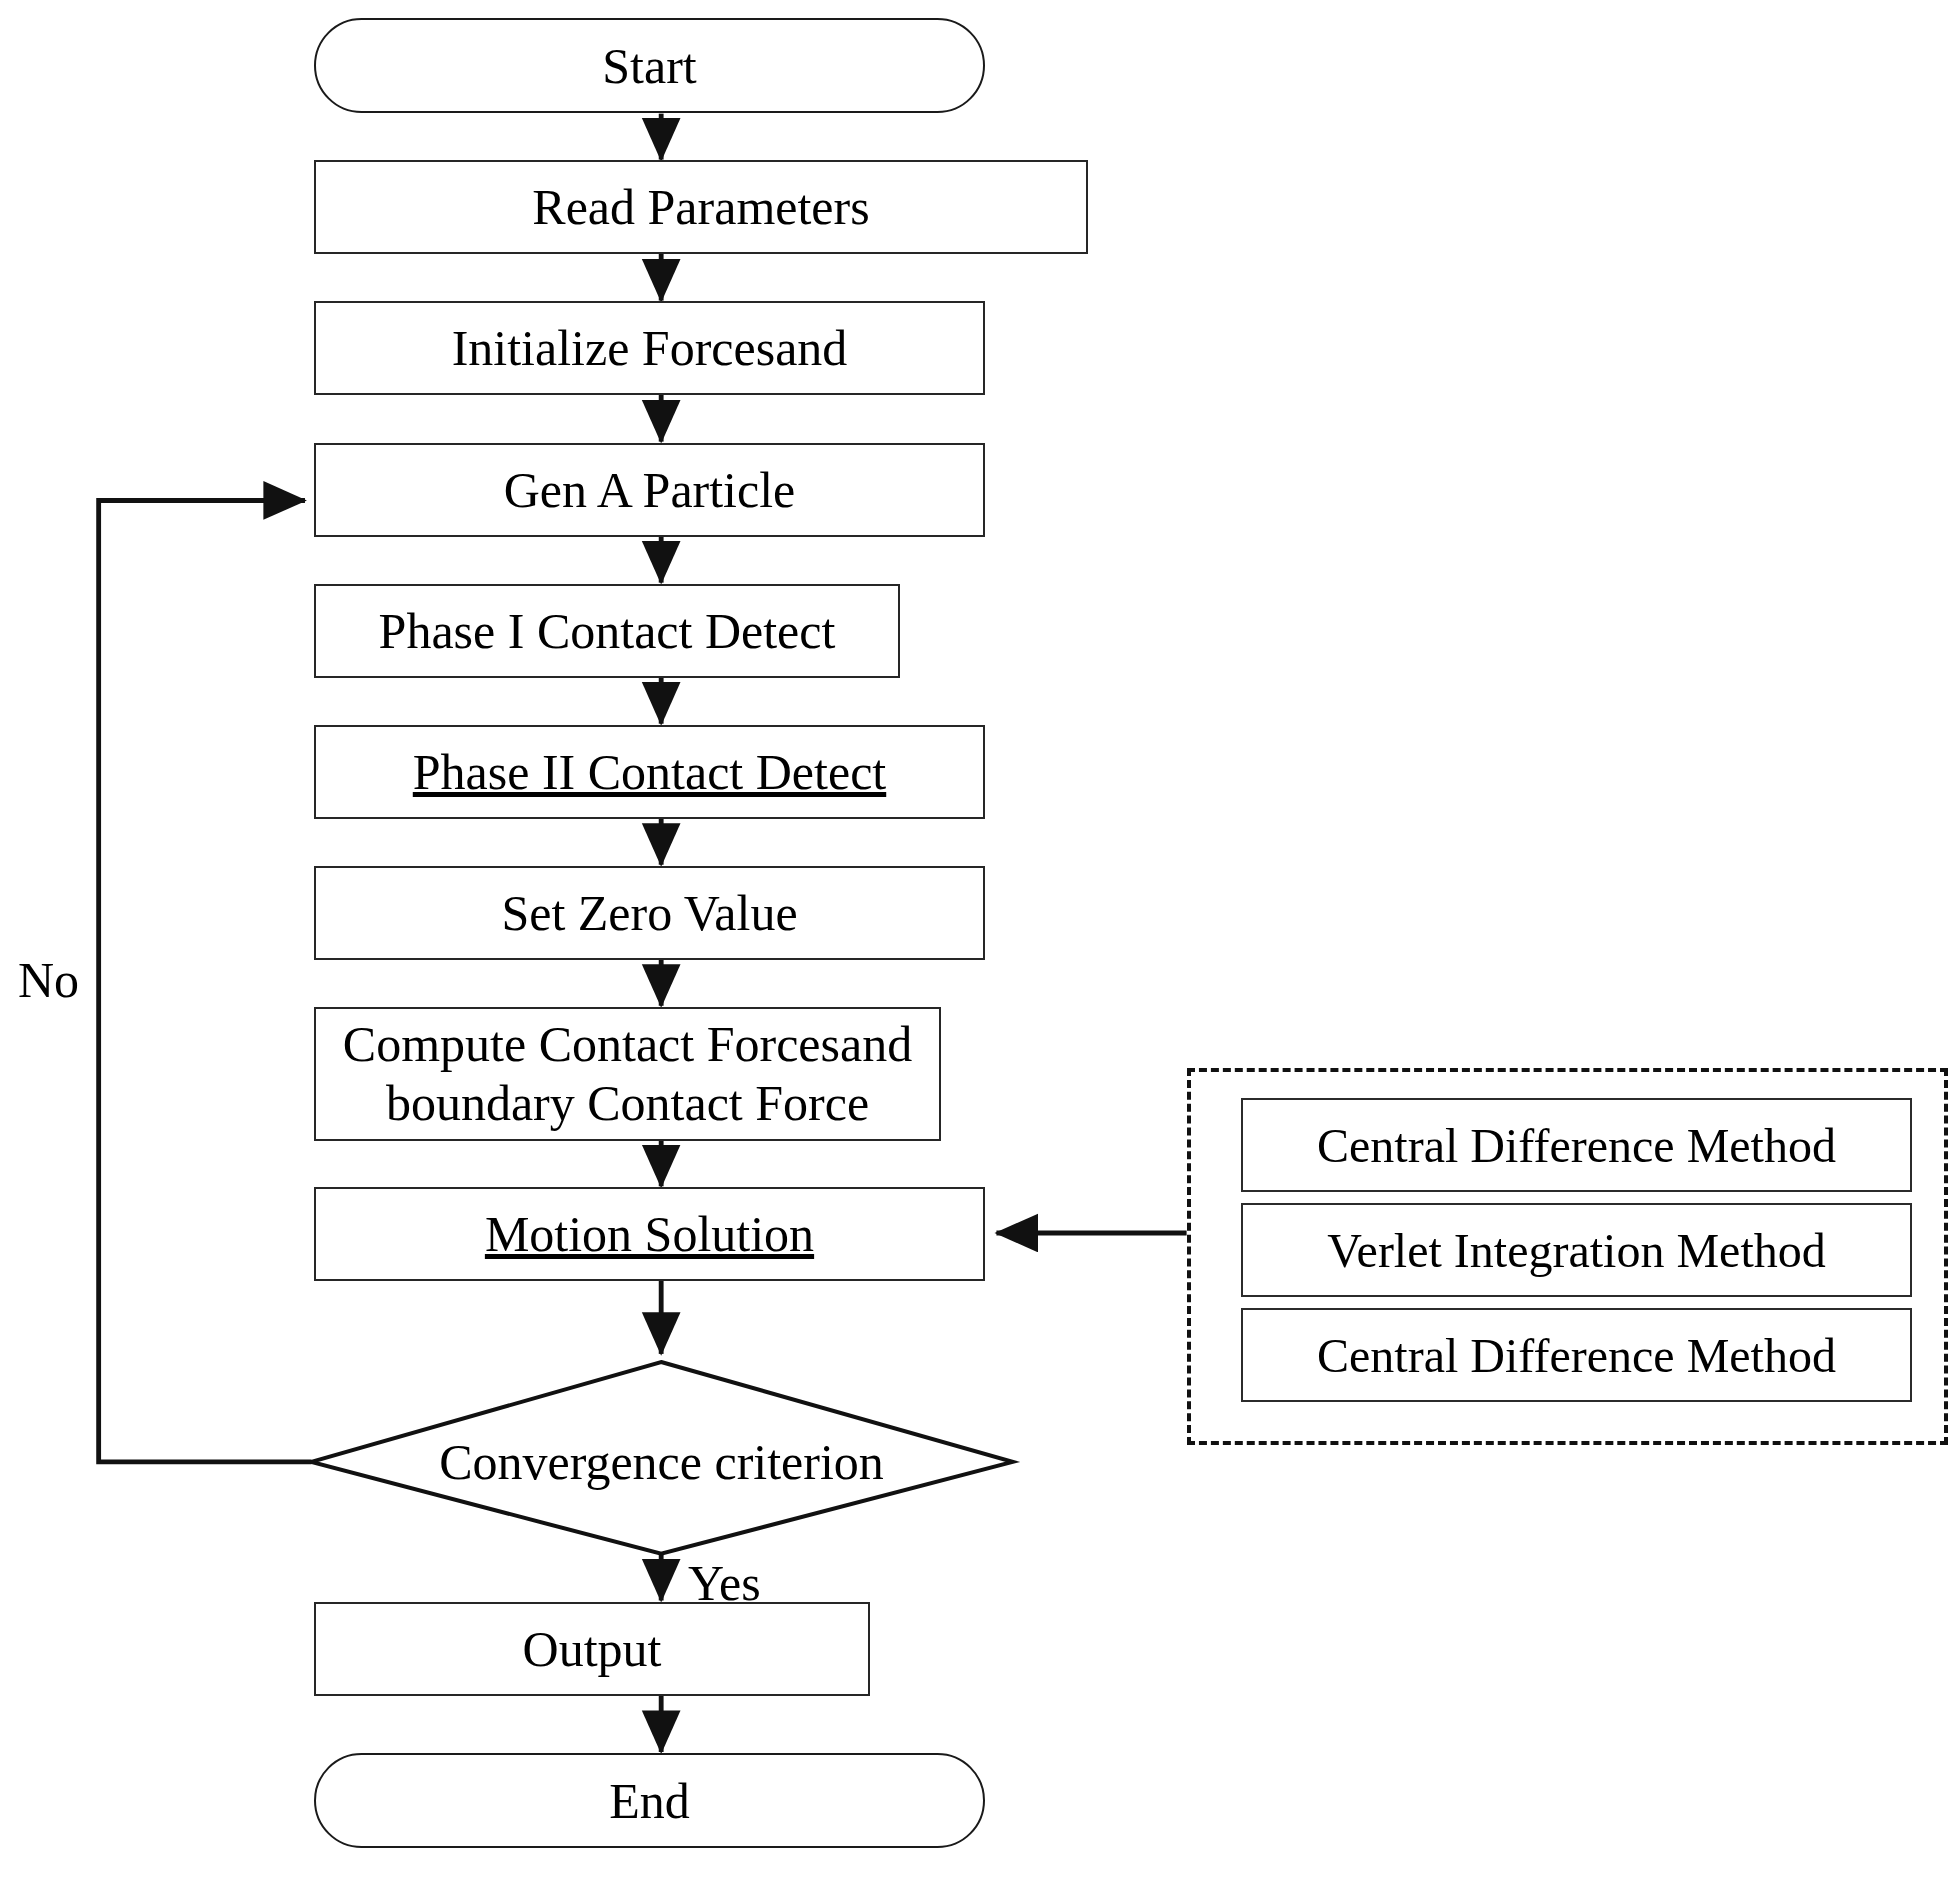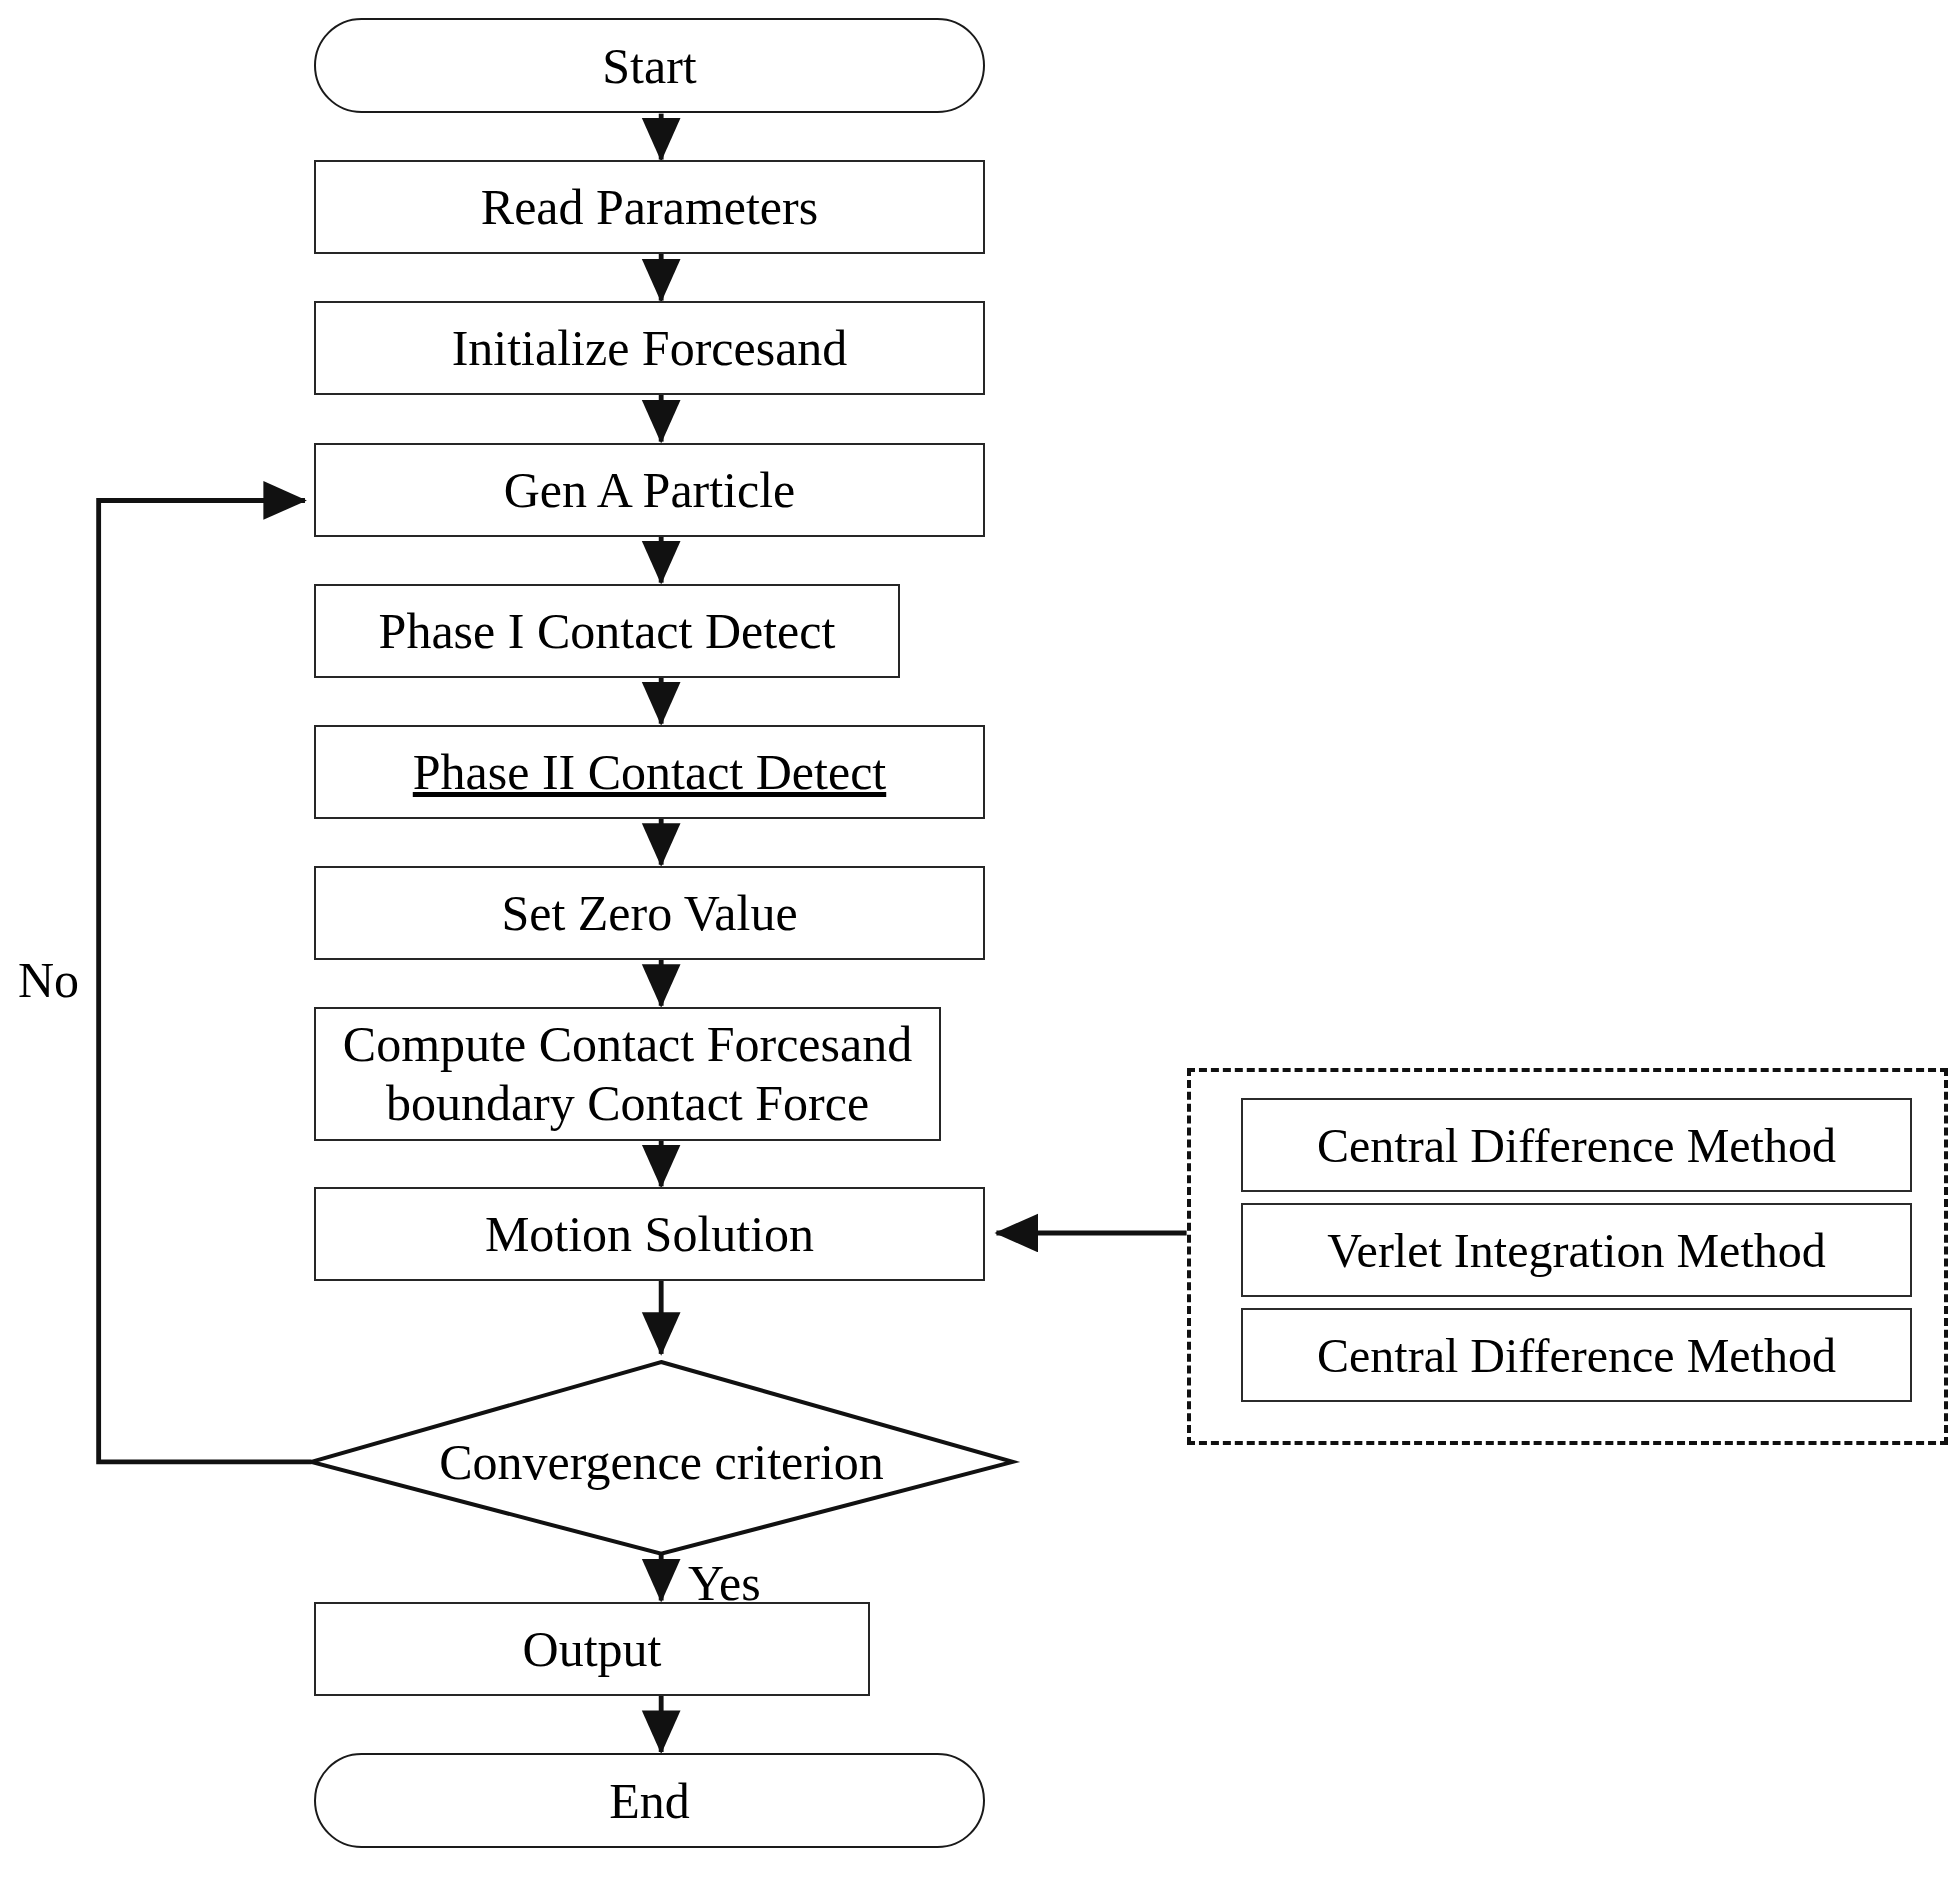--- a/index.html
+++ b/index.html
@@ -122,21 +122,21 @@
       <line x1="1472" y1="1530" x2="1236" y2="1530" marker-end="url(#arrow)"></line>
     </g>
 
     <polygon points="820,1690 1256,1814 820,1928 386,1814" fill="#ffffff" stroke="#111111" stroke-width="5"></polygon>
   </svg>
 
   <div class="node term" style="left:314px; top:18px; width:671px; height:95px;">
     <span>Start</span>
   </div>
 
-  <div class="node proc" style="left:314px; top:160px; width:671px; height:94px;">
+  <div class="node proc" style="left:314px; top:160px; width:774px; height:94px;">
     <span>Read Parameters</span>
   </div>
 
   <div class="node proc" style="left:314px; top:301px; width:671px; height:94px;">
     <span>Initialize Forcesand</span>
   </div>
 
   <div class="node proc" style="left:314px; top:443px; width:671px; height:94px;">
     <span>Gen A Particle</span>
   </div>
@@ -151,21 +151,21 @@
 
   <div class="node proc" style="left:314px; top:866px; width:671px; height:94px;">
     <span>Set Zero Value</span>
   </div>
 
   <div class="node proc two-line" style="left:314px; top:1007px; width:627px; height:134px;">
     <span>Compute Contact Forcesand</span>
     <span>boundary Contact Force</span>
   </div>
 
-  <div class="node proc" style="left:314px; top:1187px; width:671px; height:94px;">
+  <div class="node proc" style="left:314px; top:1187px; width:671px; height:94px;text-decoration:underline;">
     <span>Motion Solution</span>
   </div>
 
   <div class="diamond-label" style="left:360px; top:1425px; width:603px; height:74px;">
     <span>Convergence criterion</span>
   </div>
 
   <div class="node proc" style="left:314px; top:1602px; width:556px; height:94px;">
     <span>Output</span>
   </div>

